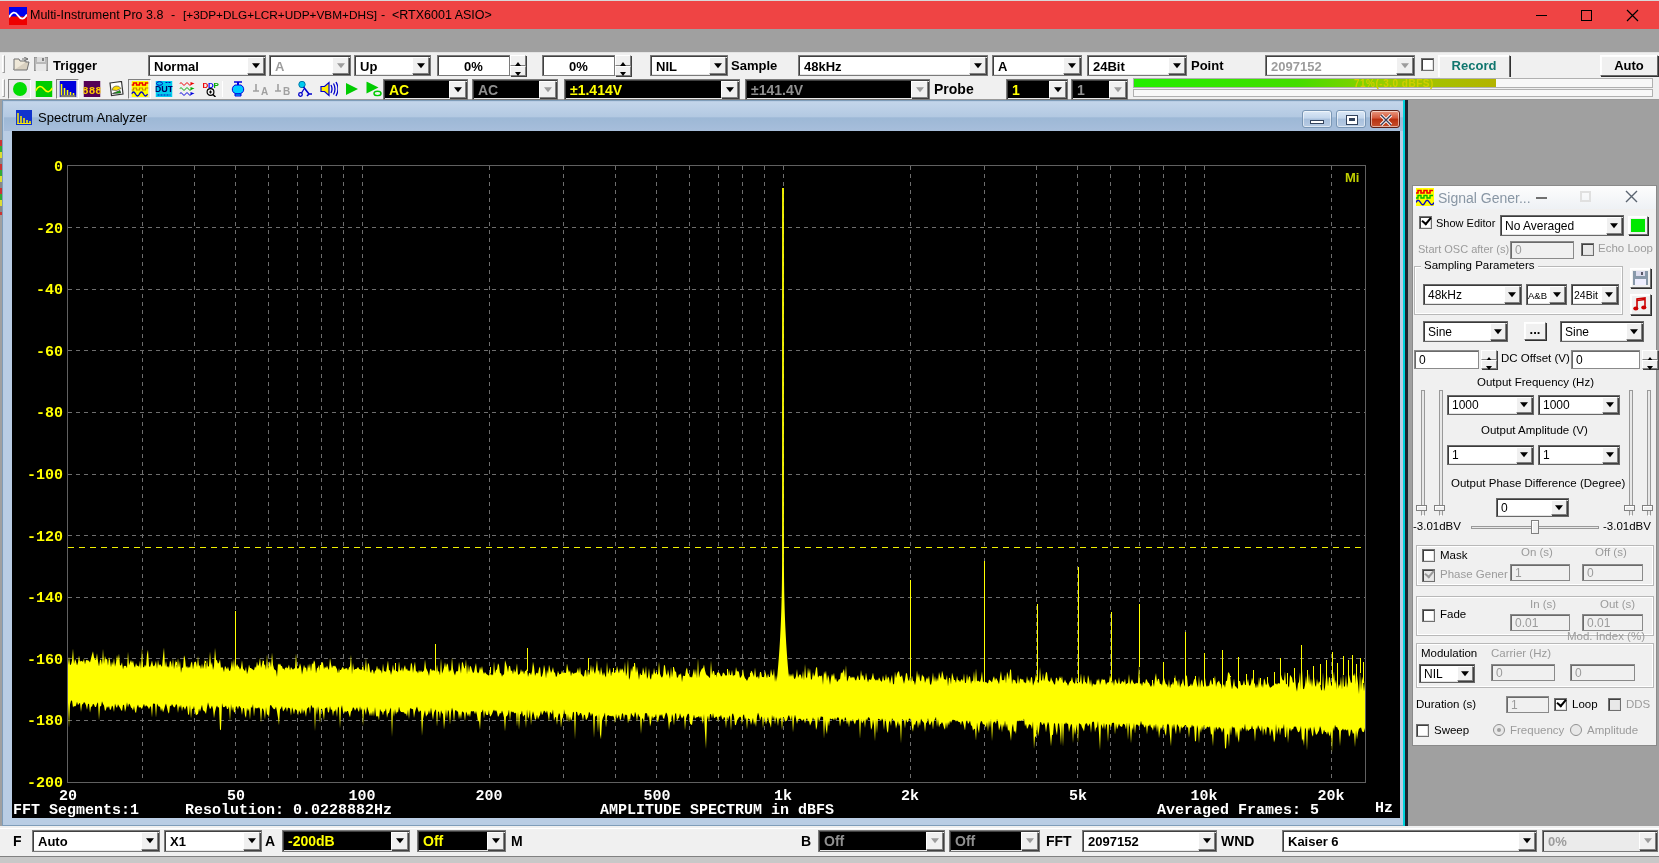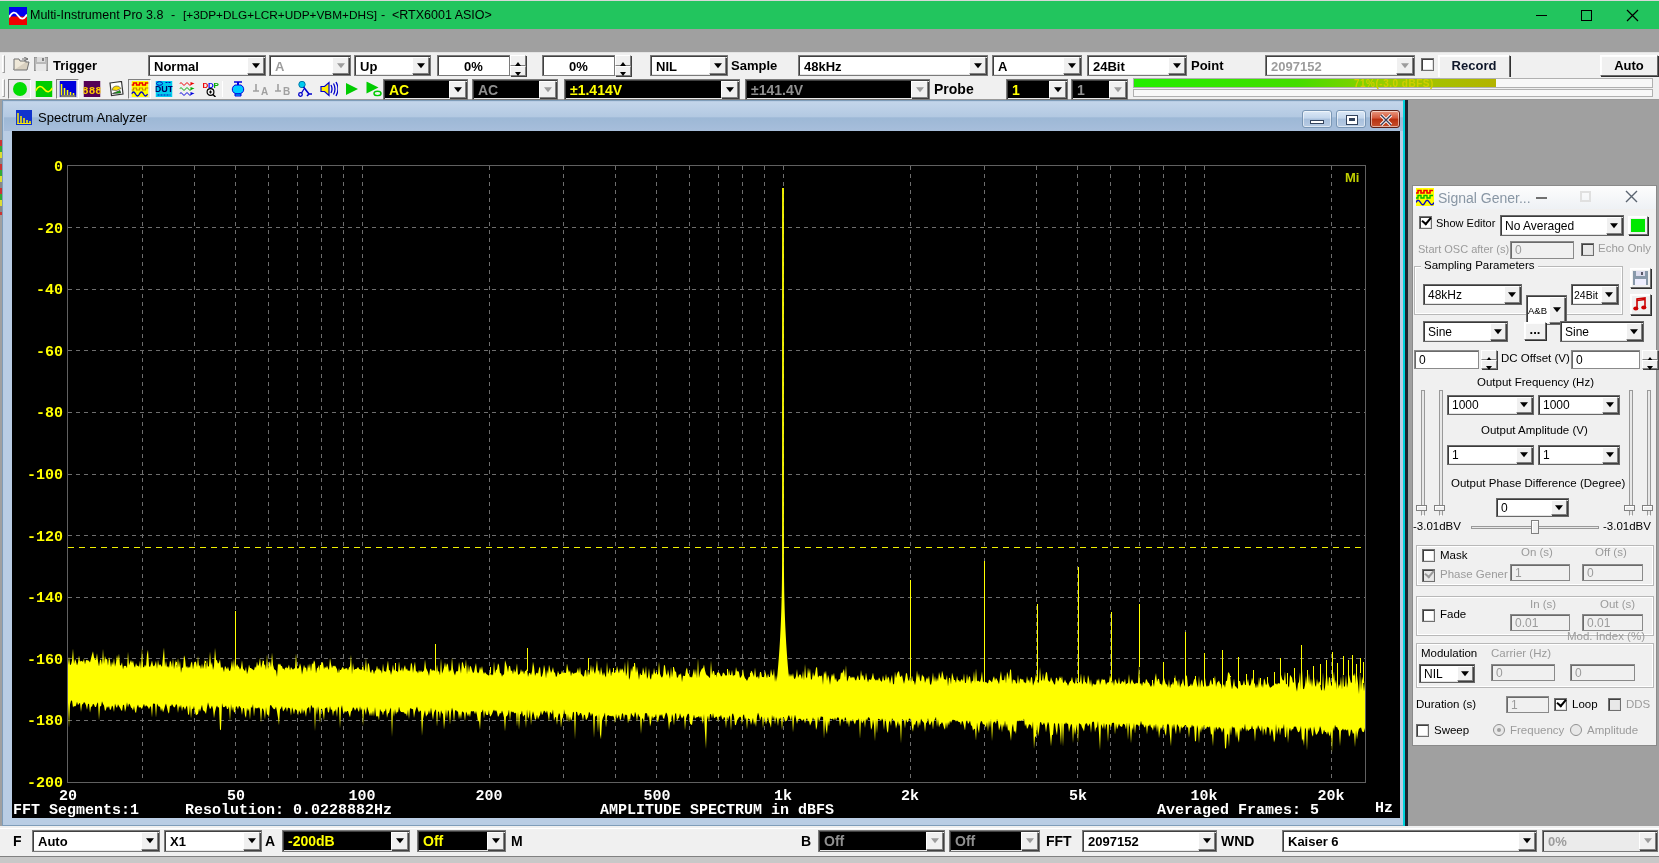--- a/index.html
+++ b/index.html
@@ -1,19 +1,19 @@
 <!DOCTYPE html>
 <html><head><meta charset="utf-8">
 <style>
 *{margin:0;padding:0;box-sizing:border-box;}
 html,body{width:1659px;height:863px;overflow:hidden;background:#a0a0a0;font-family:"Liberation Sans",sans-serif;}
 .abs{position:absolute;}
 #root{position:relative;width:1659px;height:863px;}
 
-#titlebar{left:0;top:0;width:1659px;height:29px;background:#22c55e;border-top:1px solid #d8d8d8;}
+#titlebar{left:0;top:0;width:1659px;height:29px;background:#ef4444;border-top:1px solid #d8d8d8;}
 #menubar{left:0;top:29px;width:1659px;height:23px;background:#ffffff;}
 .menuitem{position:absolute;top:4px;font-size:13.5px;color:#000;}
 #tb1{left:0;top:52px;width:1659px;height:25px;background:#f0f0f0;border-top:1px solid #e3e3e3;}
 #tb2{left:0;top:77px;width:1659px;height:23px;background:#f0f0f0;border-bottom:1px solid #9a9a9a;}
 .grip{position:absolute;width:3px;border-left:1px solid #fff;border-top:1px solid #fff;background:#f0f0f0;border-right:1px solid #a0a0a0;border-bottom:1px solid #a0a0a0;}
 .lbl{position:absolute;font-size:13px;font-weight:bold;color:#000;}
 .combo{position:absolute;background:#fff;border:1px solid #7a7a7a;box-shadow:inset 1px 1px 0 #404040, inset -1px -1px 0 #e8e8e8;}
 .combo .tx{position:absolute;left:5px;top:50%;transform:translateY(-50%);font-size:13px;font-weight:bold;color:#000;white-space:nowrap;}
 .combo .ar{position:absolute;right:1px;top:1px;bottom:1px;width:17px;background:#f0f0f0;border:1px solid #fff;border-right-color:#808080;border-bottom-color:#808080;box-shadow:1px 1px 0 #404040;}
 .combo .ar:after{content:"";position:absolute;left:50%;top:50%;transform:translate(-50%,-30%);border:4px solid transparent;border-top:5px solid #000;}
@@ -129,21 +129,21 @@
       <div class="tx" style="">24Bit</div>
       <div class="ar"></div>
     </div>
 <div class="lbl" style="left:1191px;top:58px">Point</div>
 <div class="combo dis" style="left:1265px;top:55px;width:150px;height:21px">
       <div class="tx" style="">2097152</div>
       <div class="ar"></div>
     </div>
 <div class="cb" style="left:1421px;top:58px"></div>
 <div class="lbl" style="left:1440px;top:58px">Roll</div>
-<div class="btn" style="left:1438px;top:55px;width:72px;height:37px;line-height:19px;color:#0f172a">Record</div>
+<div class="btn" style="left:1438px;top:55px;width:72px;height:37px;line-height:19px;color:#0f766e">Record</div>
 <div class="btn" style="left:1600px;top:55px;width:58px;height:21px;line-height:19px">Auto</div>
     <div class="abs" id="tb2"></div>
 <div class="grip" style="left:2px;top:79px;height:18px"></div>
 <div class="ico pressed" style="left:8px;width:23px">
       <svg width="16" height="16">
         <circle cx="8" cy="8" r="7" fill="#00dd00"></circle>
       </svg>
     </div>
 <div class="ico" style="left:32px;width:23px">
       <svg width="17" height="16">
@@ -365,28 +365,28 @@
       <div class="tx">No Averaged</div>
       <div class="ar"></div>
     </div>
 <div class="btn" style="left:1628px;top:216px;width:20px;height:19px"></div>
 <div class="abs" style="left:1631px;top:219px;width:14px;height:13px;background:#00e800"></div>
 <div class="sg-lbl sg-gray" style="left:1418px;top:243px;font-size:11px;">Start OSC after (s)</div>
 <div class="sg-edit" style="left:1510px;top:241px;width:64px;height:18px">
       <div class="tx">0</div>
     </div>
 <div class="cb gray" style="left:1581px;top:243px"></div>
-<div class="sg-lbl sg-gray" style="left:1598px;top:242px;">Echo Only</div>
+<div class="sg-lbl sg-gray" style="left:1598px;top:242px;">Echo Loop</div>
 <div class="sg-grp" style="left:1414px;top:266px;width:209px;height:49px"></div>
 <div class="sg-lbl" style="left:1421px;top:259px;background:#f0f0f0;padding:0 3px;">Sampling Parameters</div>
 <div class="sg-combo" style="left:1423px;top:284px;width:99px;height:21px">
       <div class="tx">48kHz</div>
       <div class="ar"></div>
     </div>
-<div class="sg-combo" style="left:1526px;top:295px;width:41px;height:30px">
+<div class="sg-combo" style="left:1526px;top:284px;width:41px;height:21px">
       <div class="tx" style="font-size:9.5px;left:1px">A&amp;B</div>
       <div class="ar"></div>
     </div>
 <div class="sg-combo" style="left:1571px;top:284px;width:48px;height:21px">
       <div class="tx" style="font-size:10.5px;left:2px">24Bit</div>
       <div class="ar"></div>
     </div>
 <div class="btn" style="left:1630px;top:268px;width:21px;height:20px"></div>
 <svg class="abs" style="left:1633px;top:271px" width="15" height="14" viewBox="0 0 15 14">
       <rect width="15" height="14" fill="#8899aa"></rect>

